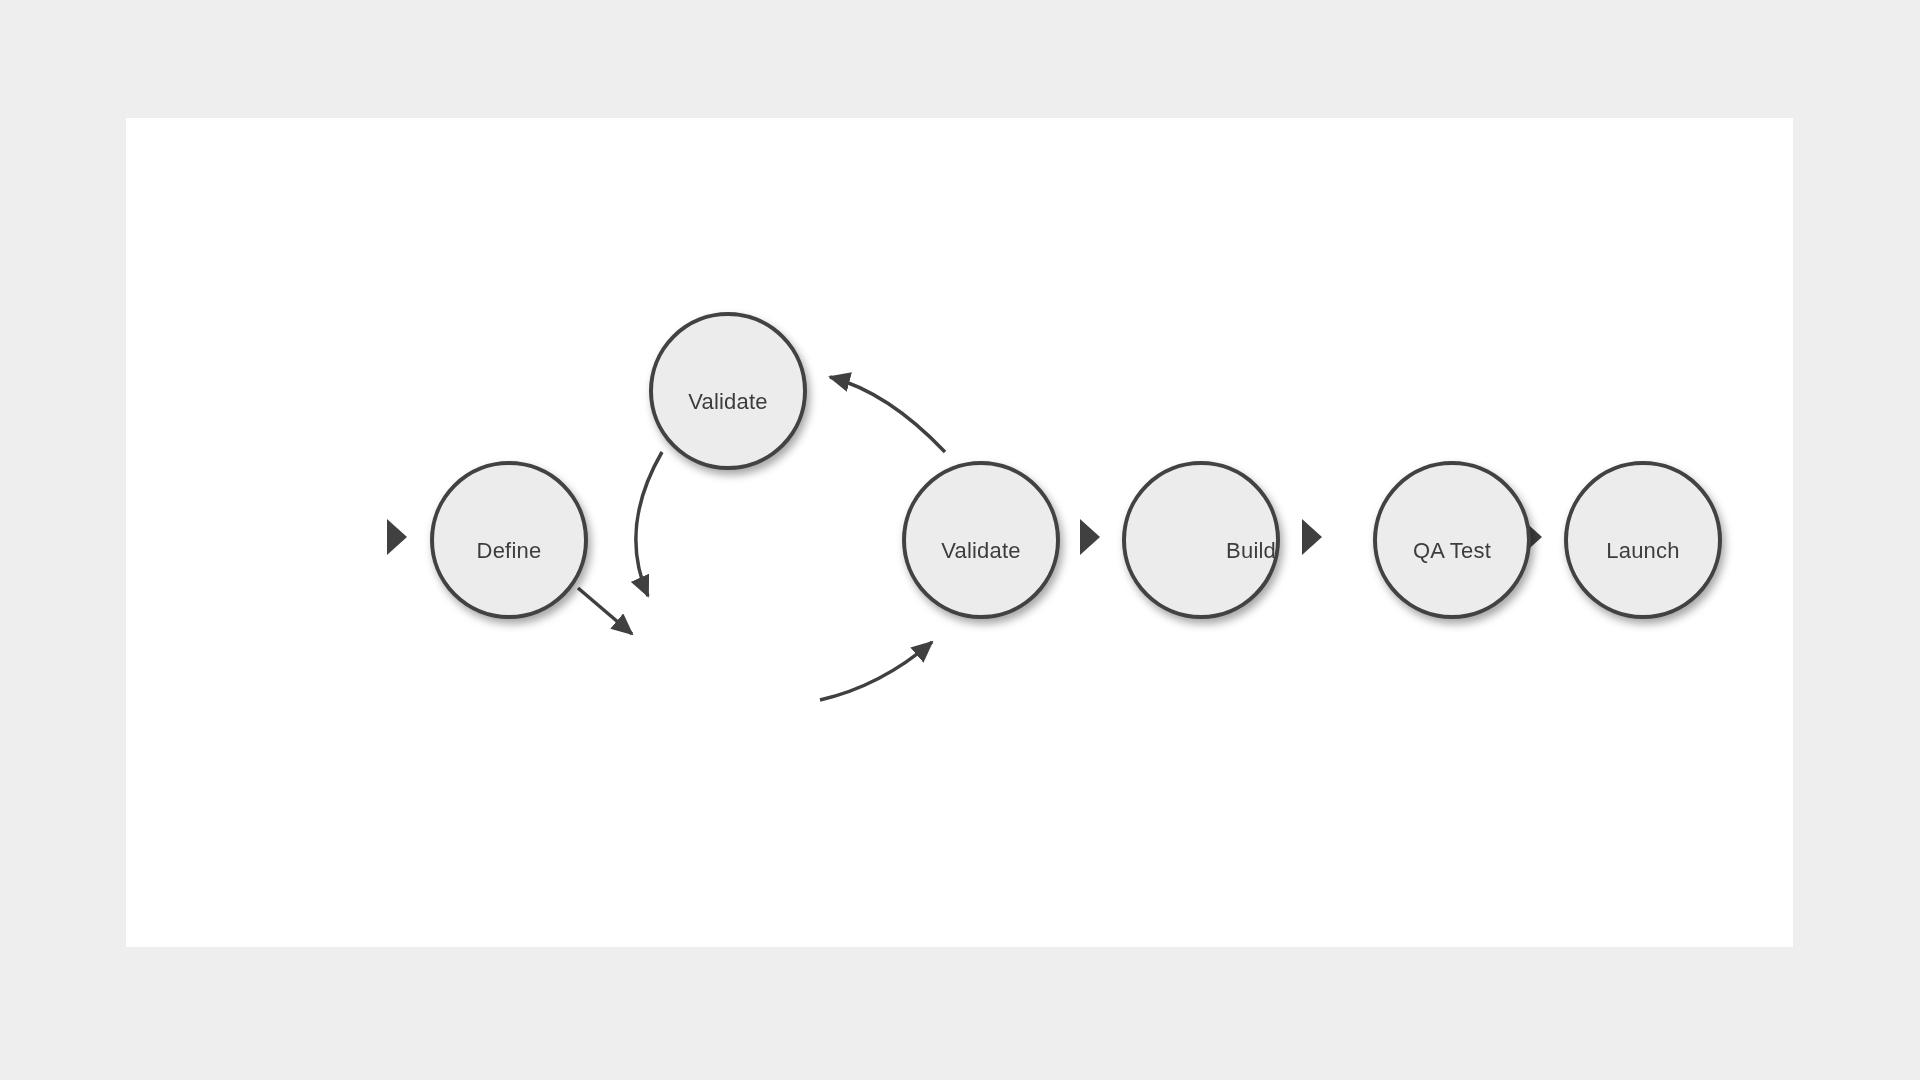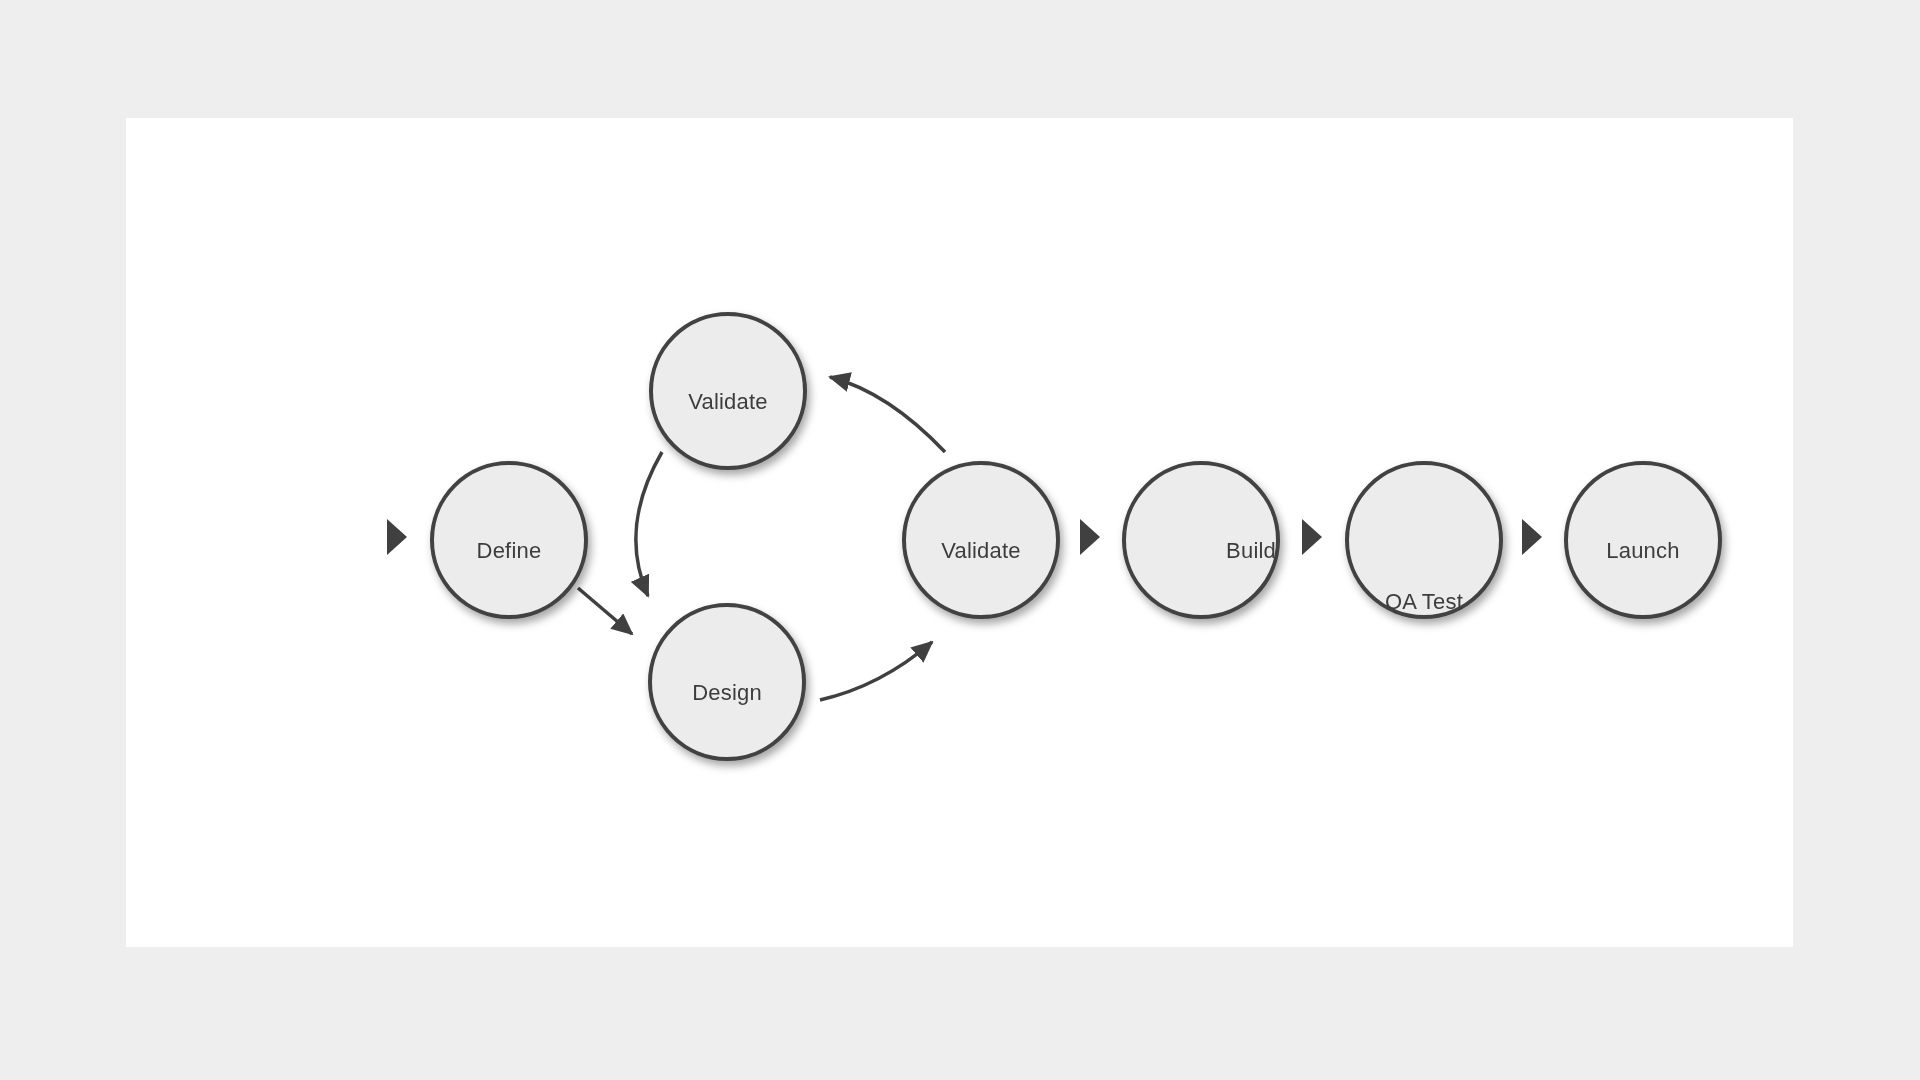--- a/index.html
+++ b/index.html
@@ -51,21 +51,21 @@
     letter-spacing: 0.2px;
     white-space: nowrap;
     margin-top: 22px;
   }
   .node-research  { left: 204px;  top: 461px; }
   .node-define    { left: 430px;  top: 461px; text-align: center; }
   .node-validate  { left: 649px;  top: 312px; }
   .node-design    { left: 648px;  top: 603px; }
   .node-prototype { left: 902px;  top: 461px; }
   .node-build     { left: 1122px; top: 461px; justify-content: flex-end; }
-  .node-qa-test   { left: 1345px; top: 461px; align-items: flex-end; }
+  .node-qa-test   { left: 1373px; top: 461px; }
   .node-launch    { left: 1564px; top: 461px; }
 </style>
 </head>
 <body>
 
 <div class="stage">
 
   <div class="card"></div>
 
   <svg class="connectors" width="1920" height="1080" viewBox="0 0 1920 1080" xmlns="http://www.w3.org/2000/svg">
@@ -91,23 +91,20 @@
 
 
   <div class="node node-define">
     <span class="label">Define</span>
   </div>
 
   <div class="node node-validate">
     <span class="label">Validate</span>
   </div>
 
-  <div class="node node-design">
-    <span class="label">Design</span>
-  </div>
 
   <div class="node node-prototype">
     <span class="label">Validate</span>
   </div>
 
   <div class="node node-build">
     <span class="label">Build</span>
   </div>
 
   <div class="node node-qa-test">

